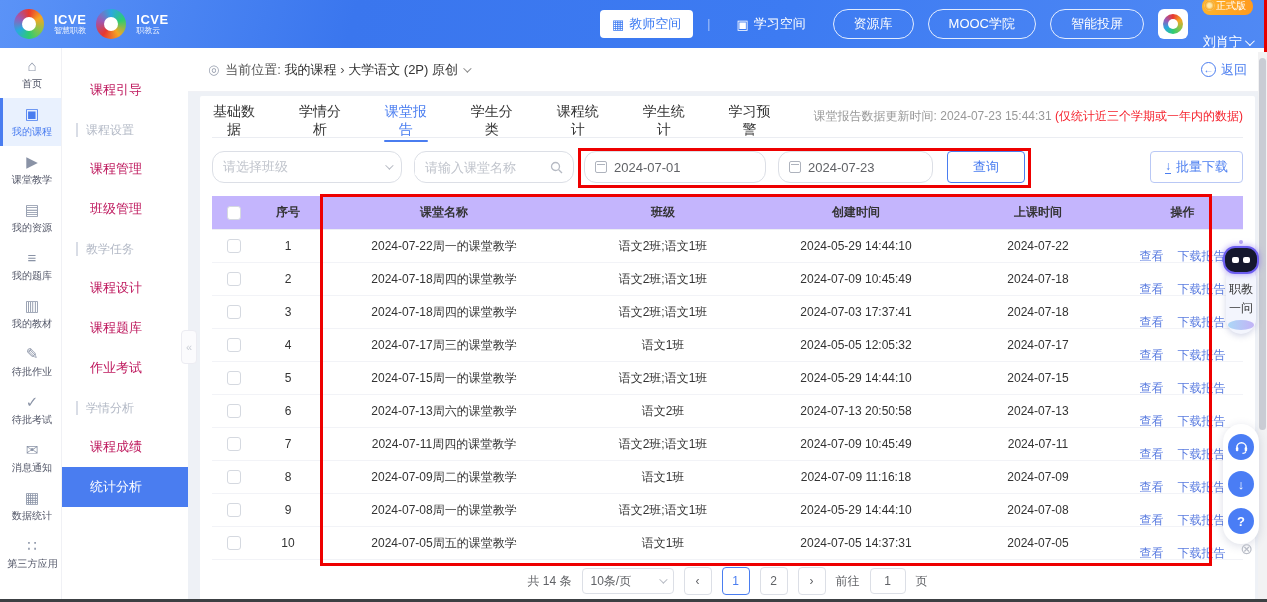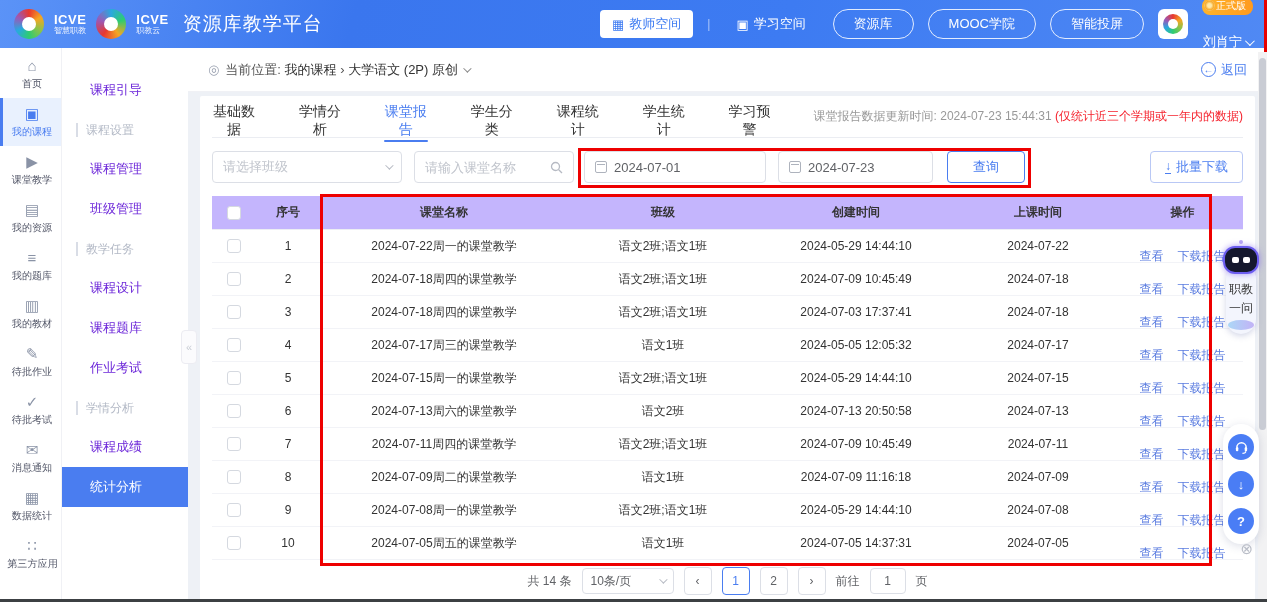--- a/index.html
+++ b/index.html
@@ -37,21 +37,21 @@
   
   .rail { width:62px; background:#fff; border-right:1px solid #f0f1f5; display:flex; flex-direction:column; padding-top:2px; }
   .rail-item { display:flex; flex-direction:column; align-items:center; gap:3px; padding:8px 0 7px; cursor:pointer; border-left:3px solid transparent; }
   .rail-icon { font-size:15px; color:#8a93a6; line-height:1; }
   .rail-label { font-size:11px; color:#55596a; letter-spacing:0; transform:scale(.92); white-space:nowrap; }
   .rail-item.active { background:#e9f1fe; border-left-color:#4a7df0; }
   .rail-item.active .rail-icon, .rail-item.active .rail-label { color:#4a7df0; }
 
   
   .sidebar { width:126px; background:#fff; padding-top:22px; display:flex; flex-direction:column; }
-  .side-item { padding:11px 0 11px 28px; font-size:13px; color:#6d28d9; cursor:pointer; white-space:nowrap; }
+  .side-item { padding:11px 0 11px 28px; font-size:13px; color:#be185d; cursor:pointer; white-space:nowrap; }
   .side-item.active { background:#4a7df0; color:#fff; }
   .side-section { padding:12px 0 10px 14px; font-size:12px; color:#b3b9c6; white-space:nowrap; }
   .side-section .bar { border-left:2px solid #d9dde6; padding-left:8px; }
 
   
   .content-col { flex:1; display:flex; flex-direction:column; background:#eef1f6; min-width:0; }
   .breadcrumb-bar { height:44px; background:#fff; display:flex; align-items:center; padding:0 20px; border-bottom:1px solid #f0f1f5; }
   .loc-icon { color:#9aa1b0; font-size:13px; margin-right:6px; }
   .bc-text { font-size:13px; color:#555; }
   .bc-text b { font-weight:normal; color:#333; }
@@ -65,21 +65,21 @@
   
   .tabs-row { height:42px; display:flex; align-items:center; border-bottom:1px solid #ebedf2; }
   .tab { font-size:14px; color:#333; margin-right:42px; cursor:pointer; position:relative; height:42px; display:flex; align-items:center; background:none; border:none; font-family:inherit;margin-top:8px; }
   .tab.active { color:#4a7df0; }
   .tab.active::after { content:""; position:absolute; left:0; right:0; bottom:0; height:2px; background:#4a7df0; border-radius:1px; }
   .update-note { margin-left:auto; font-size:12px; color:#999; white-space:nowrap; }
   .update-note .warn { color:#f5222d; }
 
   
   .filter-row { height:58px; display:flex; align-items:center; }
-  .fbox { height:32px; border:1px solid #dcdfe6; border-radius:4px; display:flex; align-items:center; padding:0 10px; background:#fff; font-size:13px; cursor:pointer; }
+  .fbox { height:32px; border:1px solid #dcdfe6; border-radius:12px; display:flex; align-items:center; padding:0 10px; background:#fff; font-size:13px; cursor:pointer; }
   .f-select { width:190px; color:#c0c4cc; justify-content:space-between; }
   .f-input { width:160px; margin-left:12px; padding:0; }
   .f-input input { border:none; outline:none; width:118px; font-size:13px; font-family:inherit; padding:0 0 0 10px; color:#333; }
   .f-input input::placeholder { color:#c0c4cc; }
   .f-date1 { width:182px; margin-left:10px; color:#606266; gap:7px; }
   .f-date2 { width:155px; margin-left:12px; color:#606266; gap:7px; }
   .cal-icon { width:12px; height:12px; border:1px solid #aeb3bd; border-radius:2px; position:relative; flex:0 0 auto; }
   .cal-icon::before { content:""; position:absolute; left:1px; right:1px; top:2px; height:1px; background:#aeb3bd; }
   .query-btn { margin-left:14px; width:78px; height:32px; border:1px solid #4a7df0; color:#4a7df0; border-radius:4px; background:#fff; font-size:13px; display:flex; align-items:center; justify-content:center; cursor:pointer; font-family:inherit; }
   .batch-btn { margin-left:auto; height:32px; border:1px solid #b9c8f5; color:#4a7df0; border-radius:4px; background:#fff; font-size:13px; display:flex; align-items:center; justify-content:center; gap:5px; padding:0 14px; cursor:pointer; font-family:inherit; }
@@ -141,21 +141,20 @@
     <span class="swirl"></span>
     <span class="logo-text">
       <span class="nm">ICVE</span>
       <span class="sub">智慧职教</span>
     </span>
     <span class="swirl alt"></span>
     <span class="logo-text">
       <span class="nm">ICVE</span>
       <span class="sub">职教云</span>
     </span>
-    <span class="brand-title">资源库教学平台</span>
   </div>
 
   <div class="top-center">
     <span class="space-btn active">
       <span>▦</span>
       <span>教师空间</span>
     </span>
     <span class="space-divider">|</span>
     <span class="space-btn">
       <span>▣</span>

